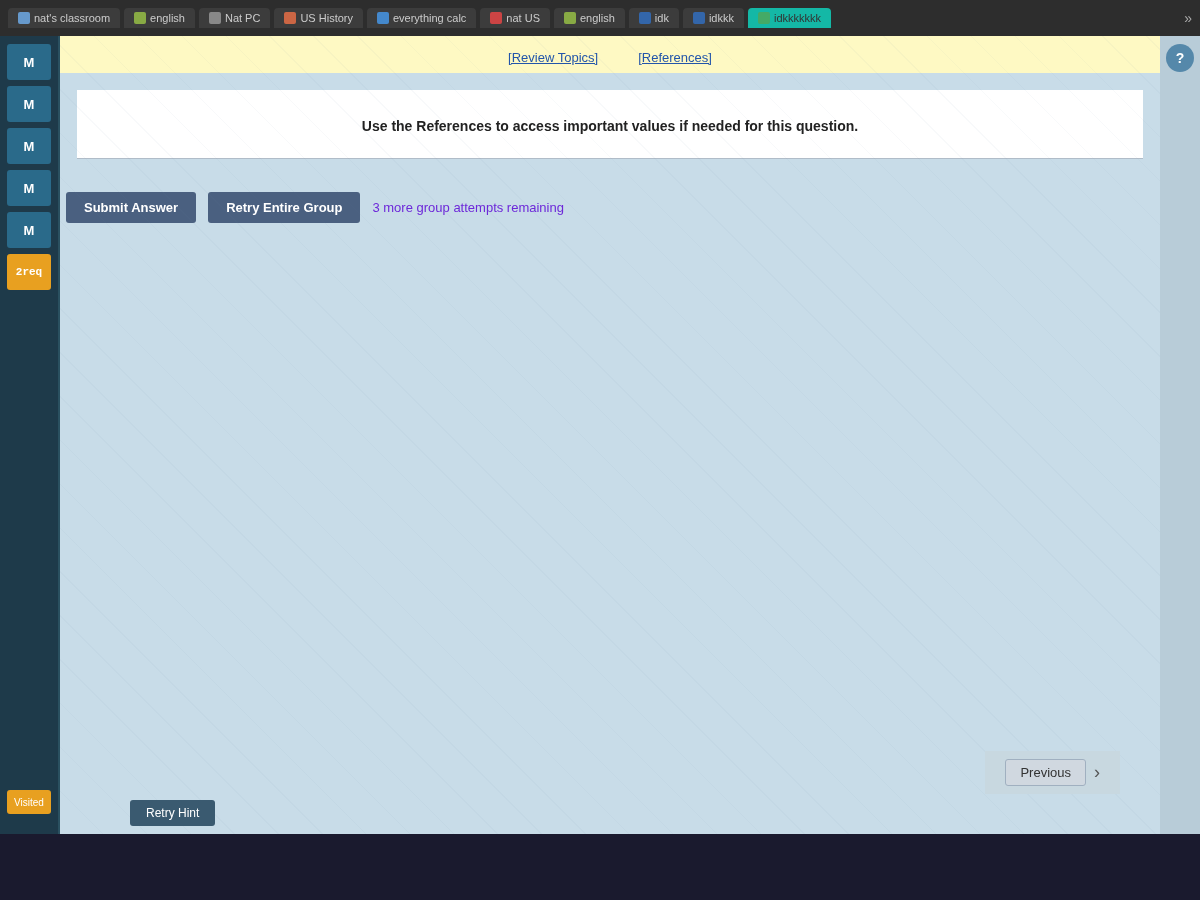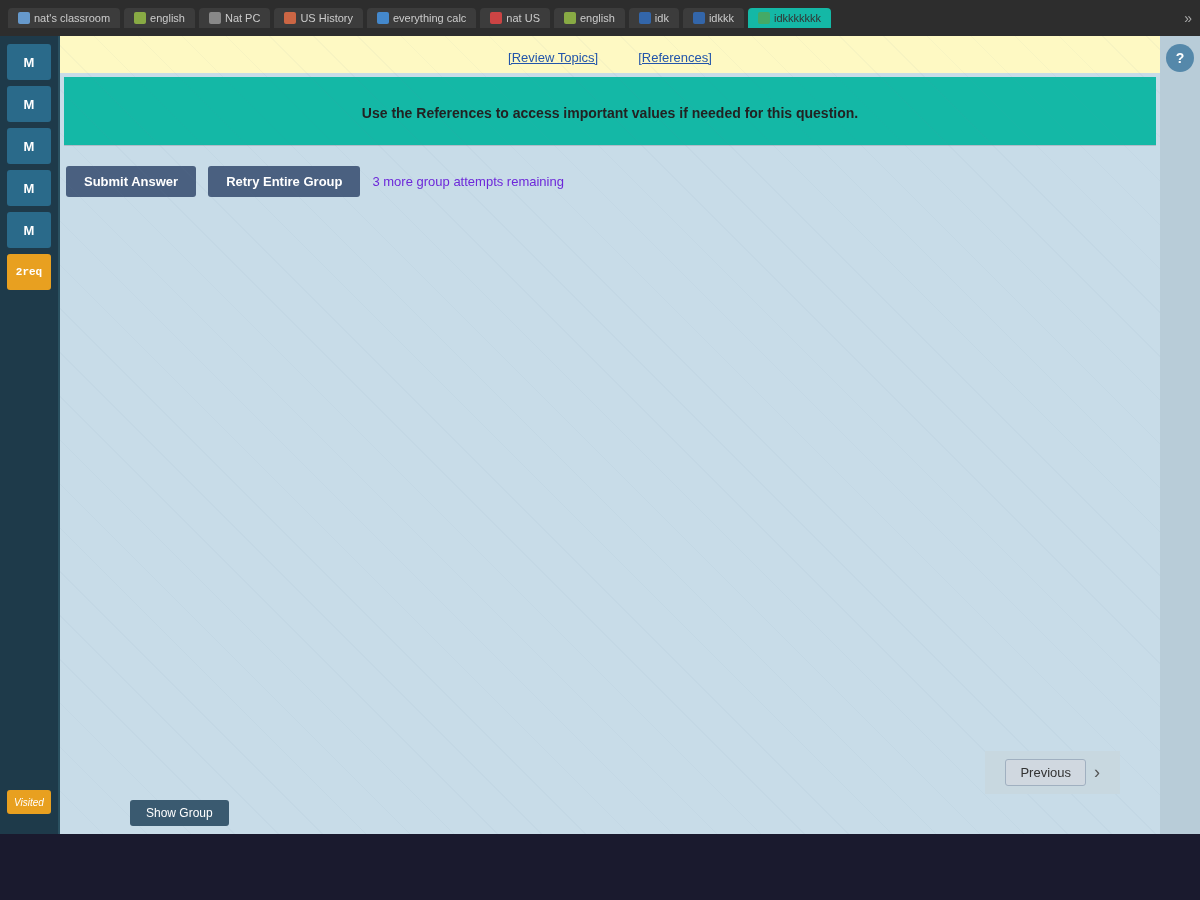--- a/index.html
+++ b/index.html
@@ -100,41 +100,40 @@
       background: #e8a020;
       border-radius: 3px;
       display: flex;
       align-items: center;
       justify-content: center;
       font-size: 10px;
       color: #fff;
       cursor: pointer;
       margin-top: auto;
       margin-bottom: 10px;
-      font-style: italic;
     }
     .sidebar-bottom-area {
       flex: 1;
       display: flex;
       flex-direction: column;
       justify-content: flex-end;
       padding-bottom: 10px;
     }
 
     
     .content-panel {
       flex: 1;
       background: #c8dce8;
       display: flex;
       flex-direction: column;
       position: relative;
     }
     .question-container {
-      background: #14b8a6;
-      margin: 4px;
+      background: #ffffff;
+      margin: 17px;
       padding: 16px 20px;
       border-bottom: 1px solid #b0bcc8;
     }
 
     
     .tab-nav {
       display: flex;
       justify-content: center;
       gap: 0;
       background: #fef9c3;
@@ -398,21 +397,21 @@
       <span class="attempts-text">3 more group attempts remaining</span>
     </div>
 
     <div class="content-watermark"></div>
 
     <div class="bottom-nav">
       <button class="nav-btn">Previous</button>
       <button class="nav-btn-arrow">›</button>
     </div>
 
-    <button class="show-hint-btn">Show Group</button>
+    <button class="show-hint-btn">Retry Hint</button>
 
   </div>
 
   <div class="right-panel">
     <div class="question-mark-btn">?</div>
   </div>
 
 </div>
 
 <div class="taskbar"></div>

